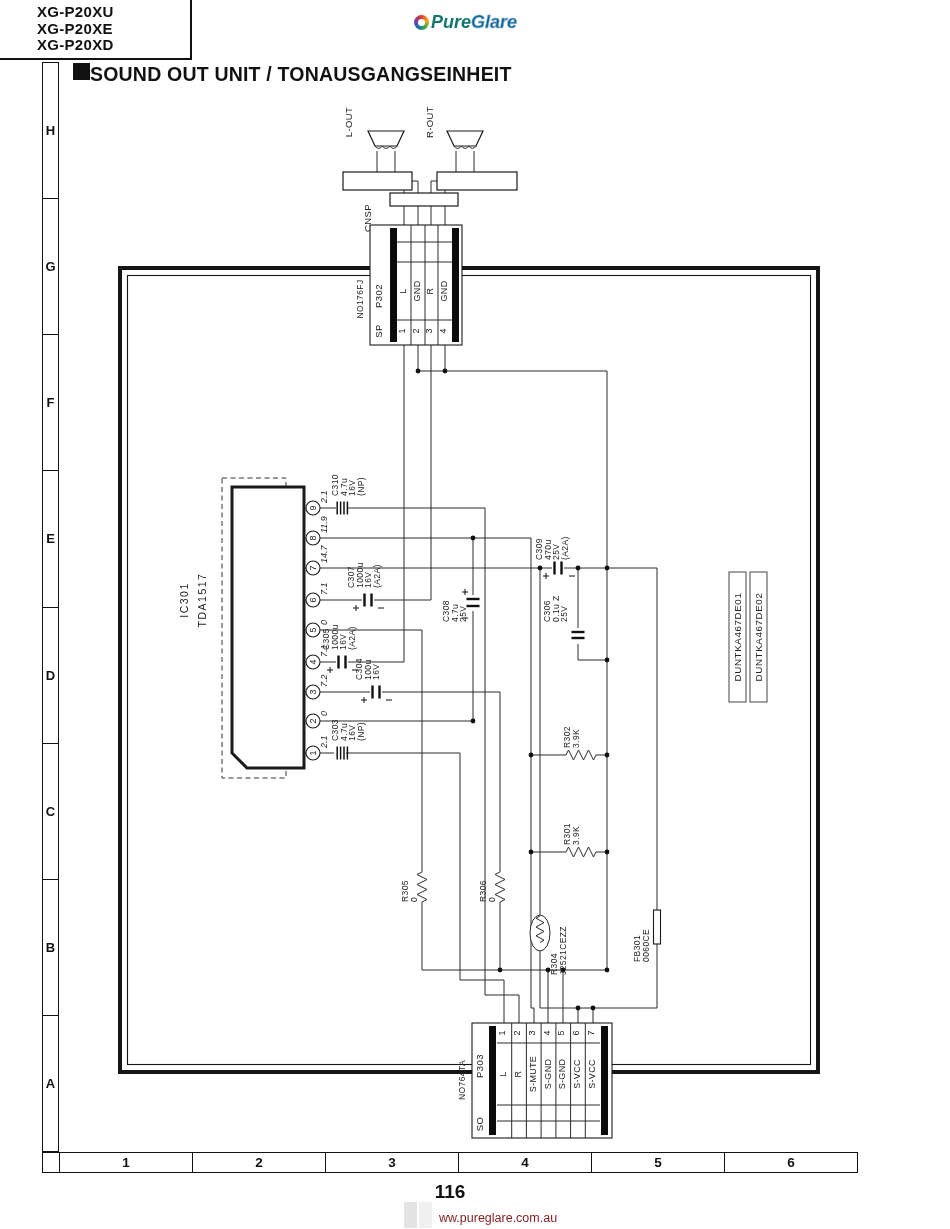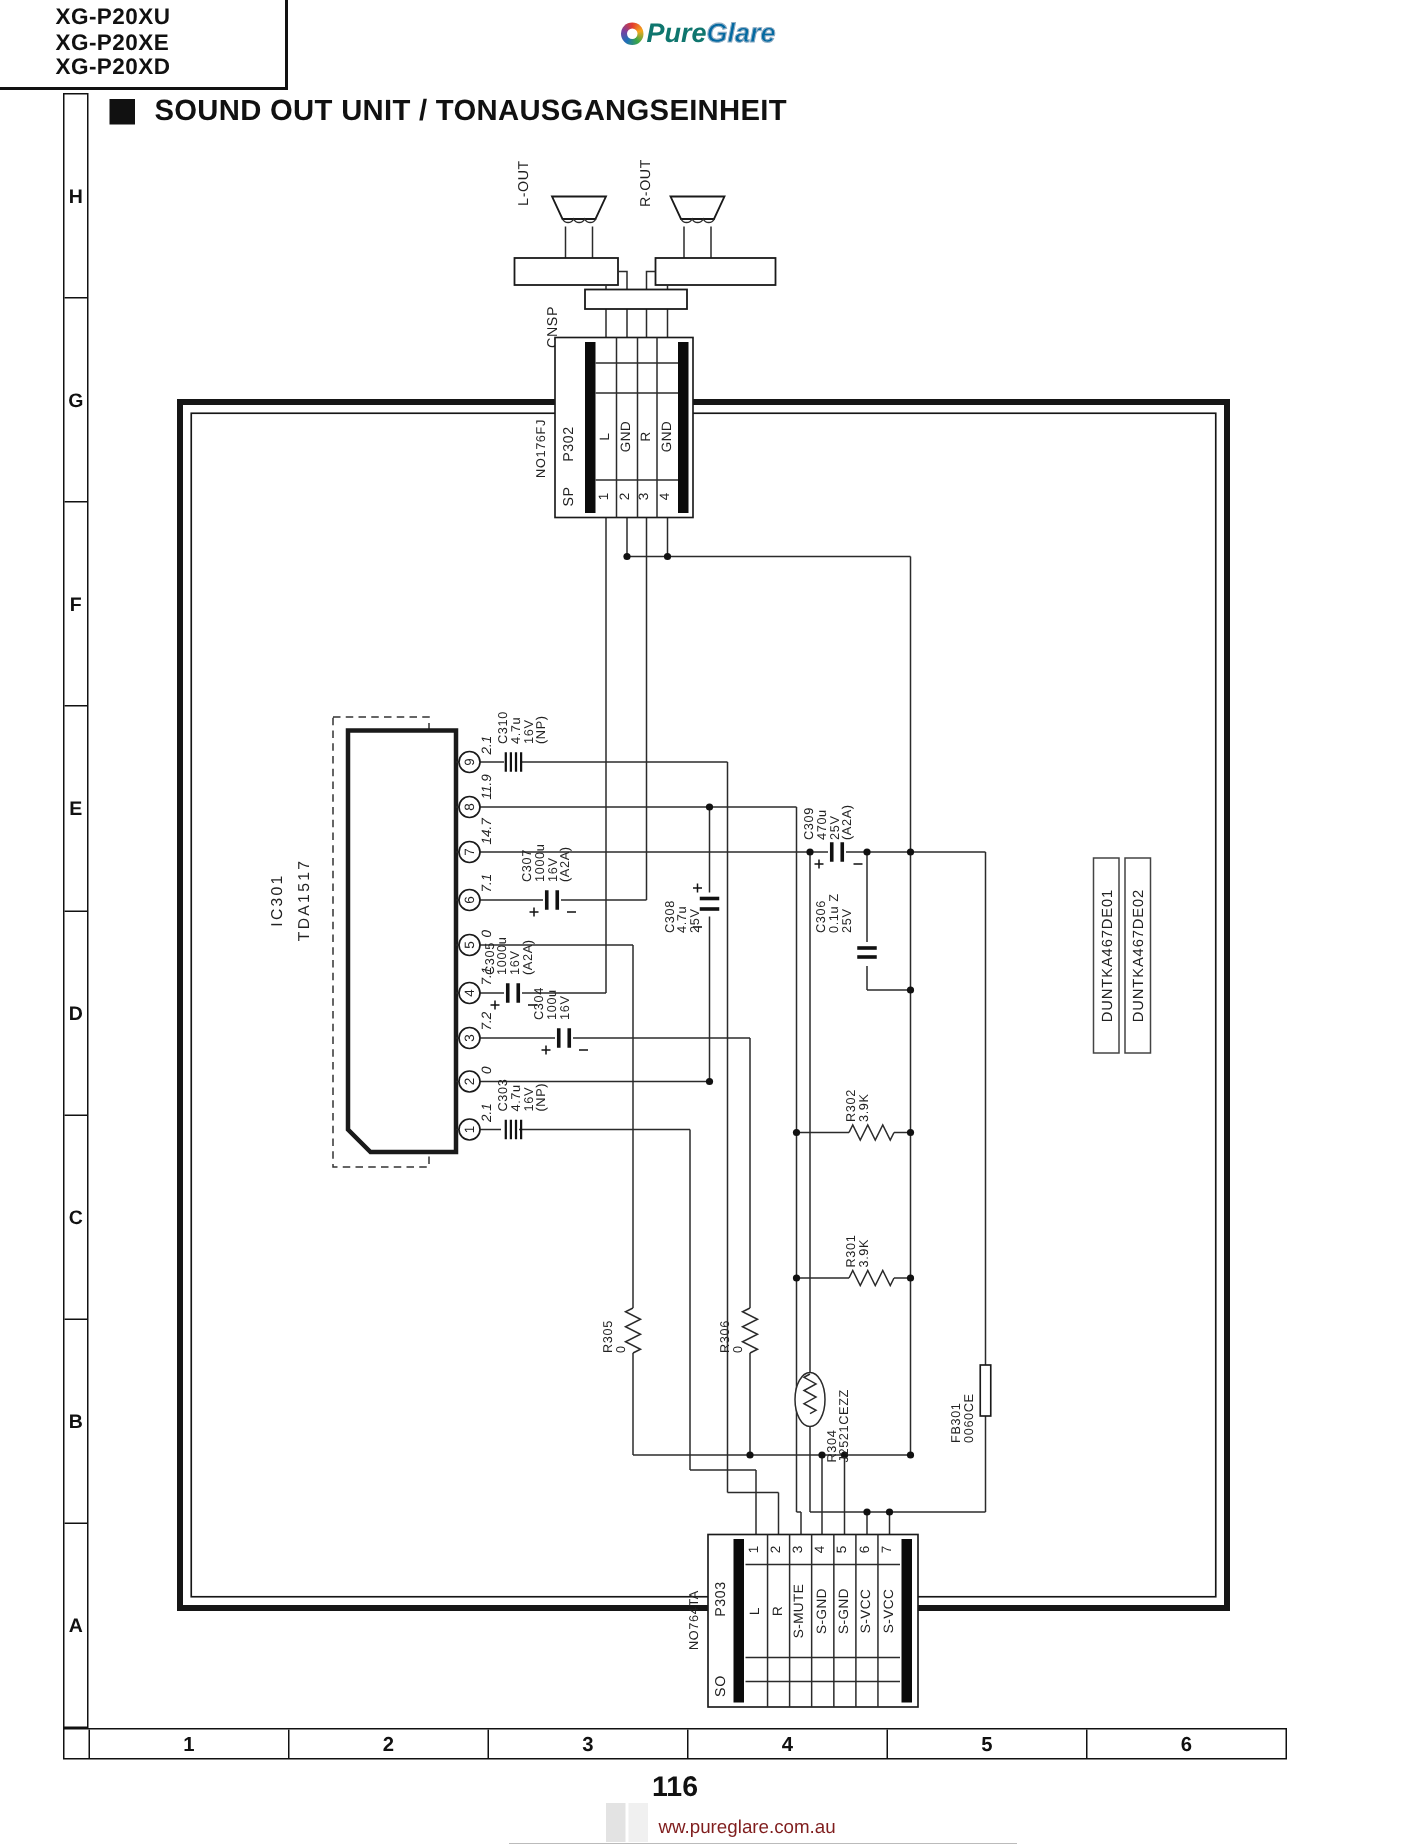--- a/index.html
+++ b/index.html
@@ -10,21 +10,21 @@
              border:2.5px solid #111;border-left:none;border-top:none;
              padding:4px 0 2px 37px;box-sizing:content-box;}
   .model-box div{font-weight:bold;font-size:15px;line-height:16.5px;letter-spacing:.3px;}
   .logo{position:absolute;left:414px;top:12px;display:flex;align-items:center;
         font-size:18px;font-style:italic;font-weight:bold;}
   .logo-icon{width:15px;height:15px;border-radius:50%;margin-right:2px;position:relative;
              background:conic-gradient(#e23b2e,#f5a81c,#3aa746,#1d6fb8,#7a3fa0,#e23b2e);}
   .logo-icon::after{content:"";position:absolute;inset:4px;background:#fff;border-radius:50%;}
   .logo-pure{color:#0f766e;}
   .logo-glare{color:#0369a1;-webkit-text-stroke:.7px #8fadc4;}
-  .title-row{position:absolute;left:73px;top:63px;display:flex;align-items:center;gap:13px;}
+  .title-row{position:absolute;left:73px;top:63px;display:flex;align-items:flex-start;}
   .title-square{width:17px;height:17px;background:#111;}
   .title-row h1{font-size:19.5px;font-weight:bold;margin:0;letter-spacing:.2px;}
   
   .ruler-v{position:absolute;left:42px;top:62px;width:17px;height:1090px;
            border:1.3px solid #111;display:flex;flex-direction:column;box-sizing:border-box;}
   .ruler-v .cell{flex:1;border-bottom:1.3px solid #111;display:flex;align-items:center;
                  justify-content:center;font-weight:bold;font-size:13px;}
   .ruler-v .cell:last-child{border-bottom:none;}
   .ruler-h{position:absolute;left:42px;top:1152px;width:816px;height:21px;
            border:1.3px solid #111;display:flex;box-sizing:border-box;}

